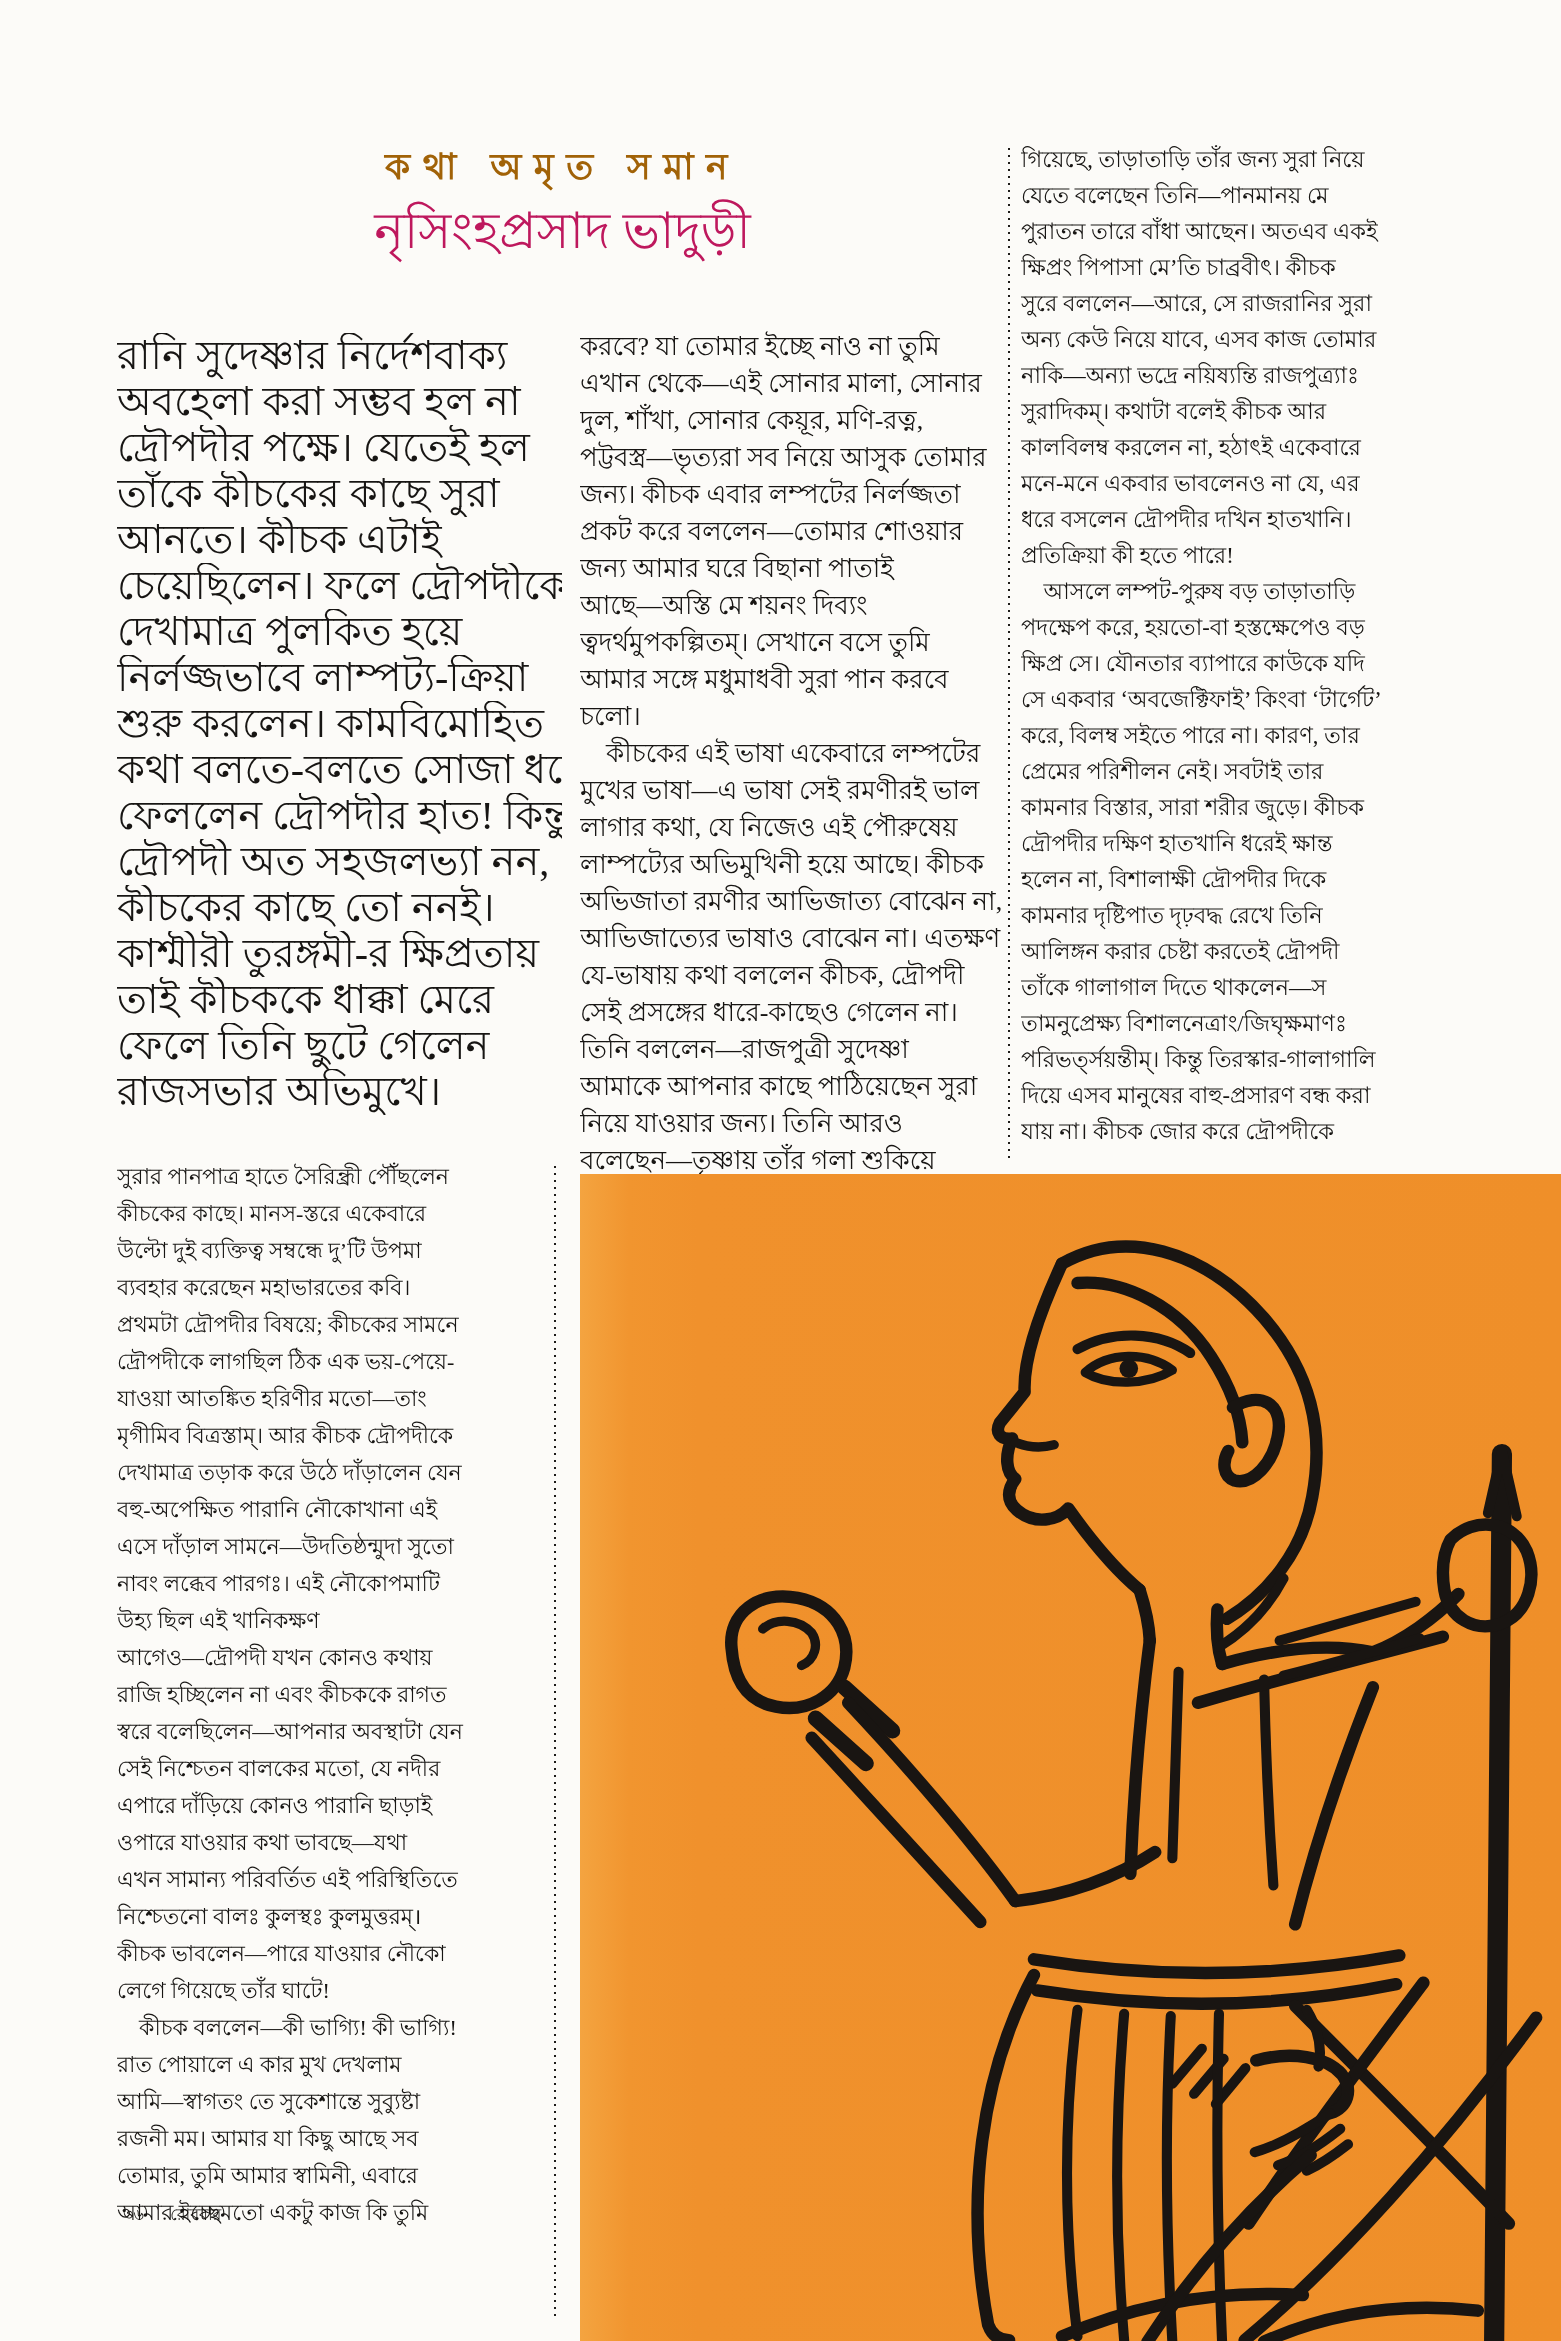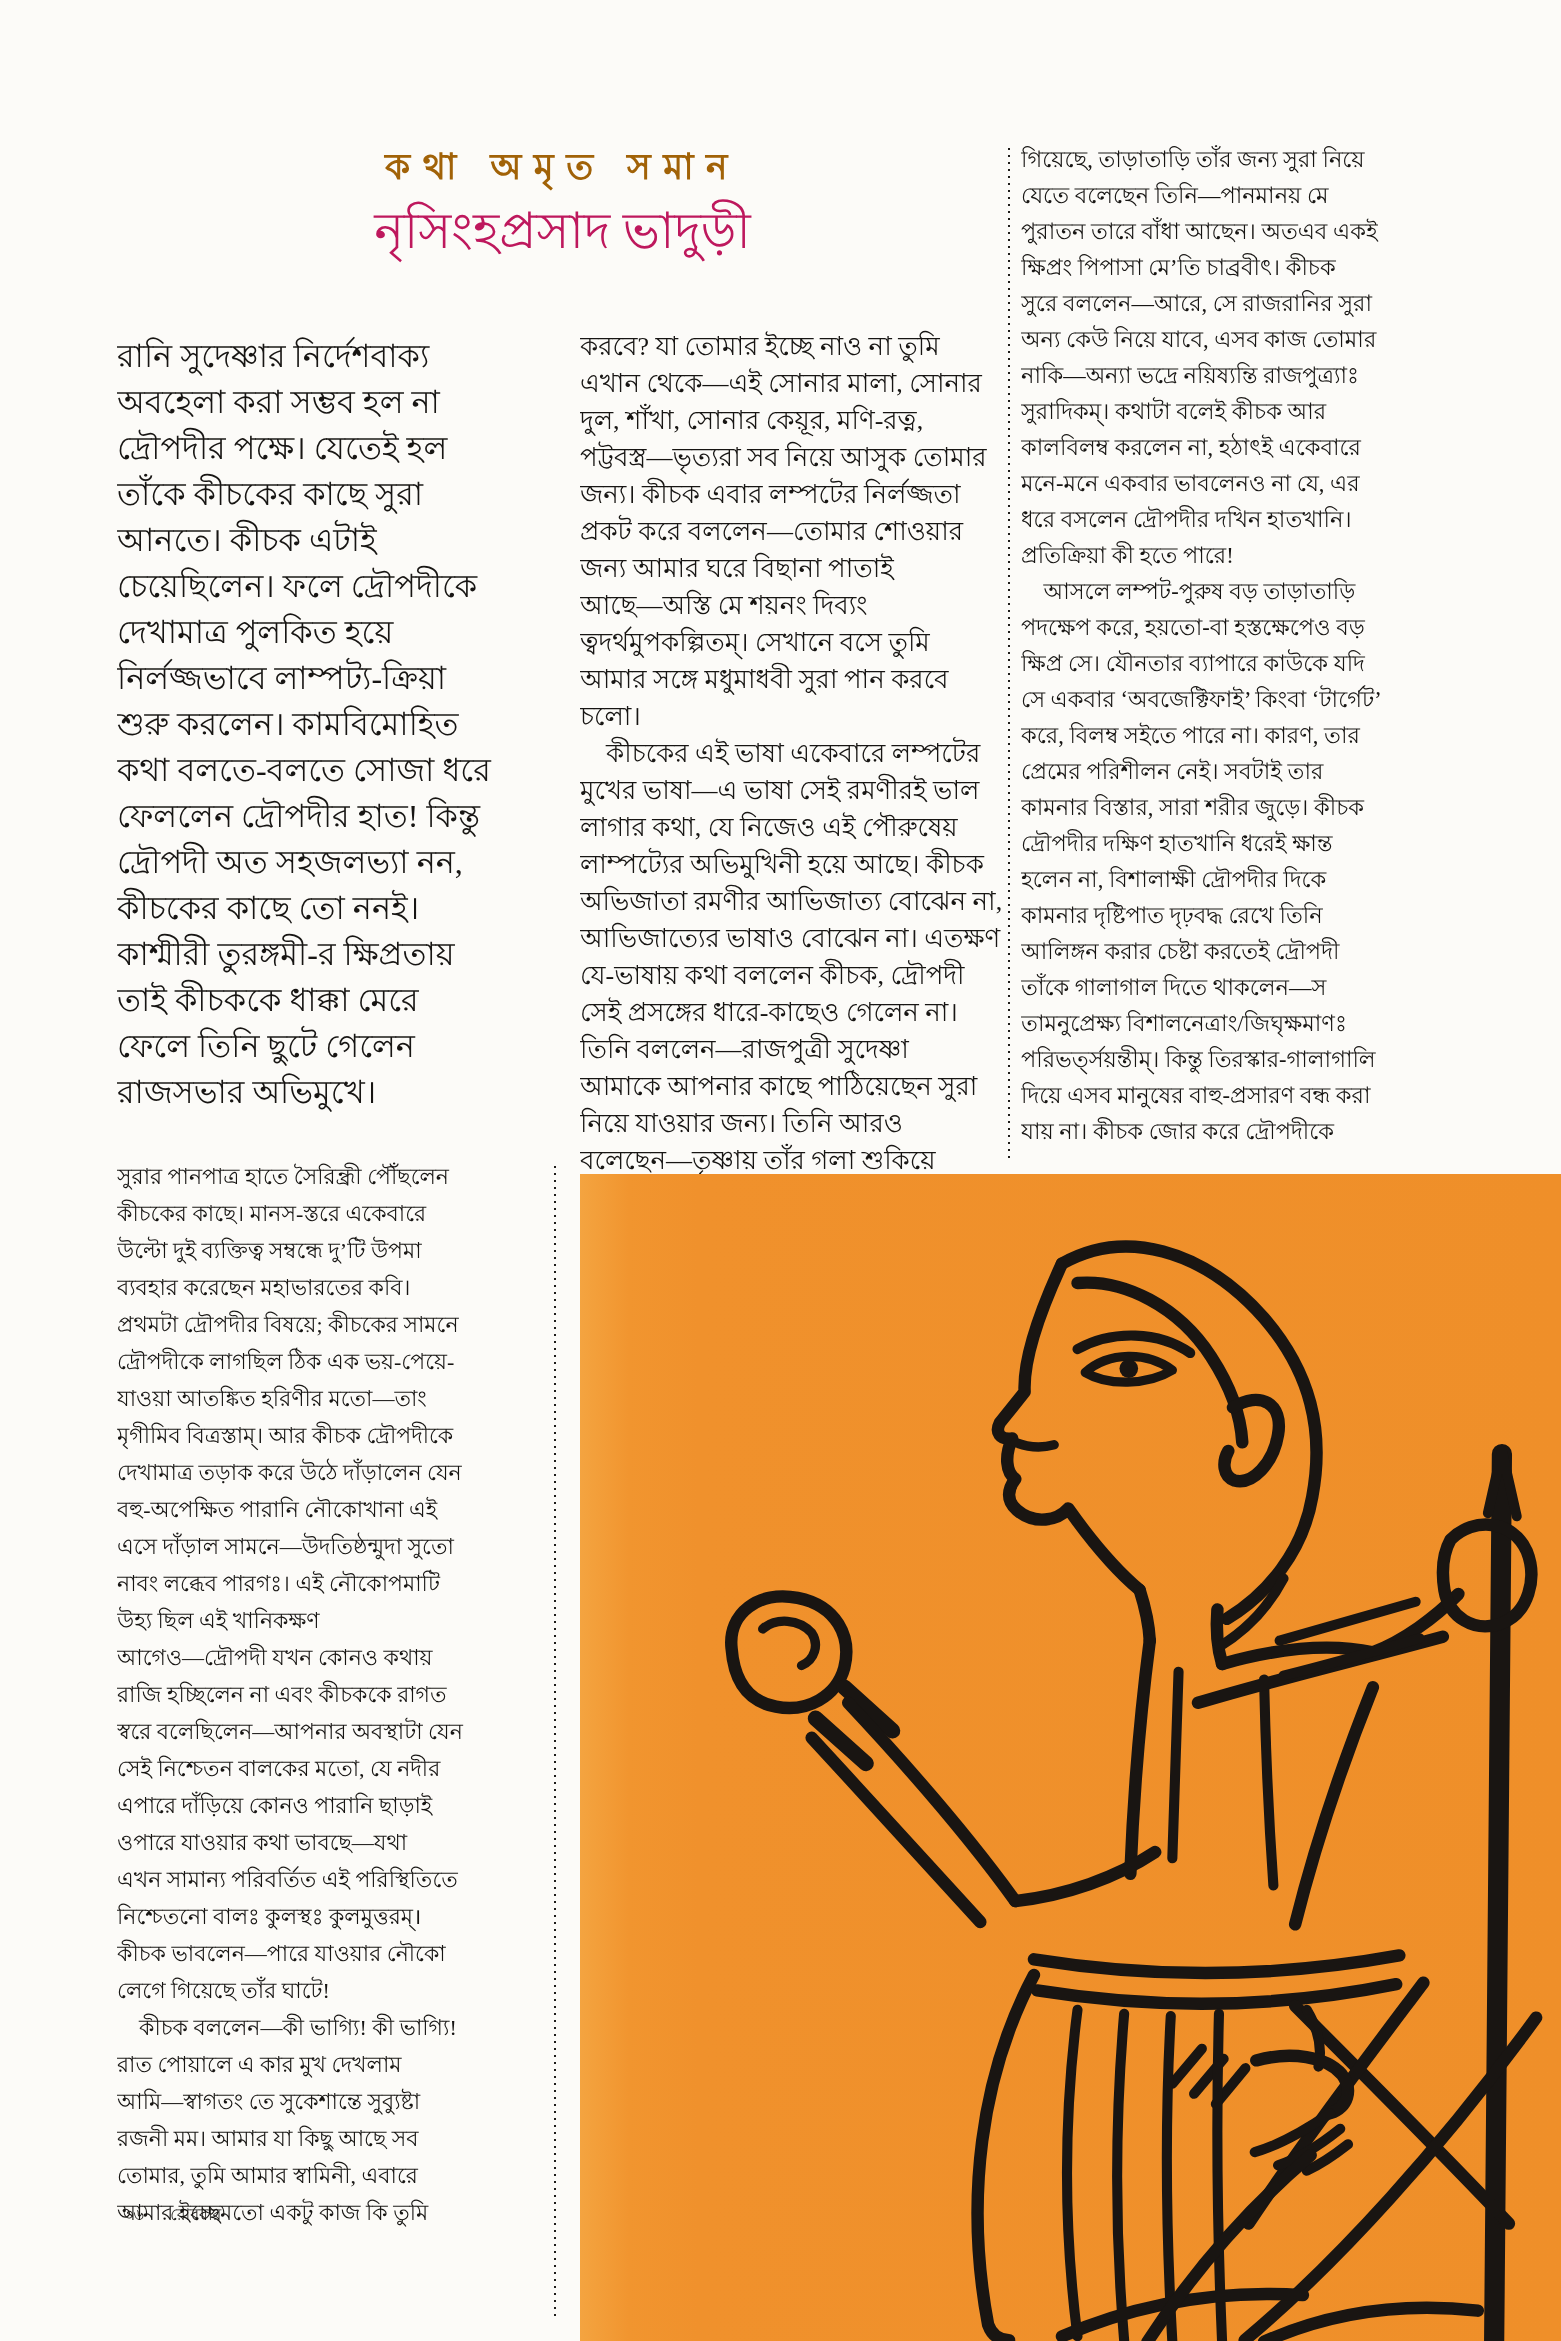--- a/index.html
+++ b/index.html
@@ -12,21 +12,21 @@
   .kicker{
     font-size:36px; line-height:1.2; font-weight:700;
     letter-spacing:12.4px; color:#a16207; white-space:nowrap;
   }
   .author{
     margin:14px 0 0 0; font-size:50px; line-height:1.15;
     font-weight:500; color:#be185d; white-space:nowrap;
   }
   .col{position:absolute; overflow:hidden;}
   .col .line{white-space:pre; overflow:hidden;}
-  .lead{left:117px; top:333px; width:445px; height:809px; font-size:32px;}
+  .lead{left:117px; top:333px; width:445px; height:809px; font-size:40px;}
   .lead .line{line-height:46px; height:46px;}
   .col2{left:580px; top:328px; width:428px; height:848px; font-size:26px;}
   .col2 .line{line-height:37px; height:37px;}
   .col3{left:1021px; top:142px; width:446px; height:1011px; font-size:22.5px;}
   .col3 .line{line-height:36px; height:36px;}
   .lower{left:117px; top:1158px; width:440px; height:1073px; font-size:22px;}
   .lower .line{line-height:37px; height:37px;}
   .vdivider{
     position:absolute; width:2.3px;
     background:repeating-linear-gradient(to bottom,#1d1b19 0 2.3px, transparent 2.3px 7px);

